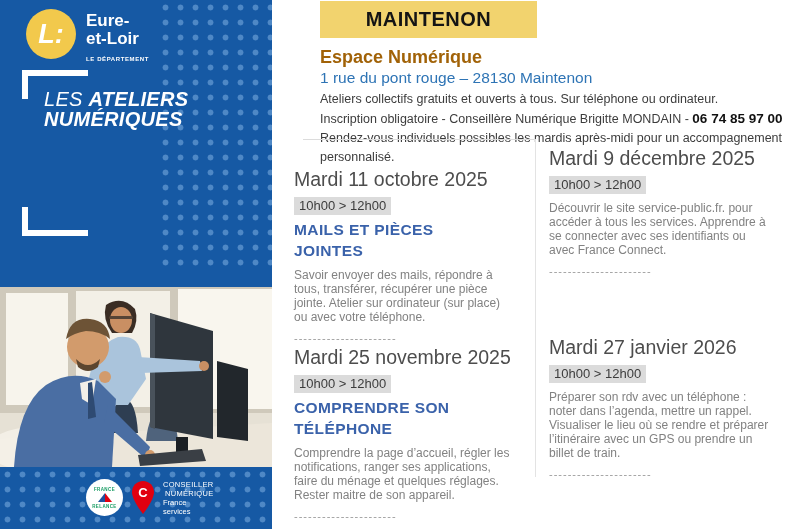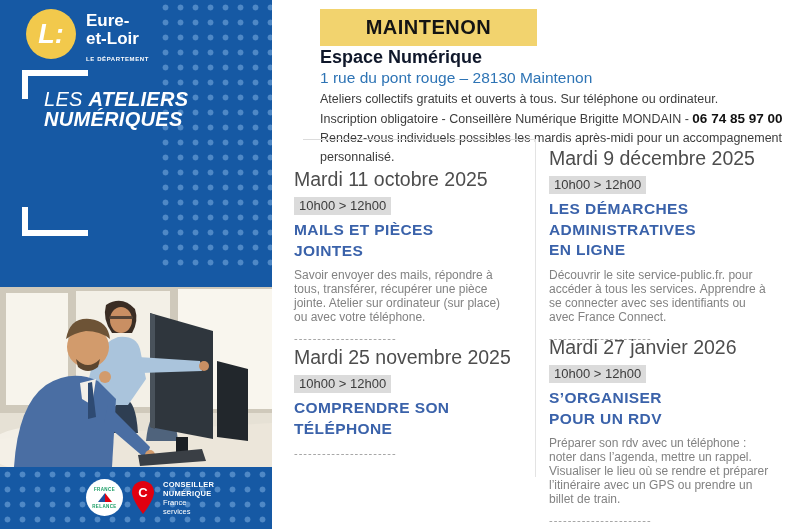--- a/index.html
+++ b/index.html
@@ -33,27 +33,27 @@
           font-size:37px;line-height:37px;letter-spacing:.5px;}
 
   .photo{position:absolute;left:0;top:287px;display:block;}
 
   .strip-logos{position:absolute;left:86px;top:479px;display:flex;align-items:center;gap:8px;}
   .fr-circle{width:37px;height:37px;border-radius:50%;background:#ffffff;position:relative;
              display:flex;align-items:center;justify-content:center;flex-direction:column;}
   .fr-arc{color:#169B62;font-size:4.5px;font-weight:700;letter-spacing:.4px;line-height:5px;}
   .pin-svg{display:block;}
   .conseiller-text{color:#ffffff;font-size:7.5px;line-height:9px;}
-  .conseiller-text .caps{font-weight:700;letter-spacing:.3px;}
+  .conseiller-text .caps{font-weight:400;letter-spacing:.3px;text-align:right;}
 
   
-  .city-box{position:absolute;left:320px;top:9px;width:217px;height:37px;background:#F2D36E;
+  .city-box{position:absolute;left:320px;top:1px;width:217px;height:37px;background:#F2D36E;
             display:flex;align-items:center;justify-content:center;
             font-size:20px;font-weight:700;color:#141414;letter-spacing:.5px;}
-  .venue{position:absolute;left:320px;top:47px;font-size:18px;font-weight:700;color:#0f172a;}
+  .venue{position:absolute;left:320px;top:47px;font-size:18px;font-weight:700;color:#a16207;}
   .address{position:absolute;left:320px;top:69px;font-size:15.5px;font-weight:400;color:#2E74B5;}
   .info{position:absolute;left:320px;top:90px;width:470px;font-size:12.5px;color:#3c3c3c;line-height:19px;}
   .info .phone{font-weight:700;color:#111;font-size:13.5px;}
 
   .hline{position:absolute;left:303px;top:139px;width:231px;height:1px;background:#dcdcdc;}
   .vline{position:absolute;left:535px;top:139px;width:1px;height:338px;background:#e3e3e3;}
 
   .workshop{position:absolute;width:238px;text-align:left;}
   .w-tl{left:294px;top:167px;}
   .w-tr{left:549px;top:146px;}
@@ -178,43 +178,42 @@
     <div class="w-desc">Savoir envoyer des mails, répondre à
 tous, transférer, récupérer une pièce
 jointe. Atelier sur ordinateur (sur place)
 ou avec votre téléphone.</div>
     <div class="w-sep">----------------------</div>
   </section>
 
   <section class="workshop w-tr">
     <div class="w-date">Mardi 9 décembre 2025</div>
     <div class="w-time">10h00 &gt; 12h00</div>
-    <div class="w-title">LES DÉMARCHES
-ADMINISTRATIVES
-EN LIGNE</div>
     <div class="w-desc">Découvrir le site service-public.fr. pour
 accéder à tous les services. Apprendre à
 se connecter avec ses identifiants ou
 avec France Connect.</div>
     <div class="w-sep">----------------------</div>
   </section>
 
   <section class="workshop w-bl">
     <div class="w-date">Mardi 25 novembre 2025</div>
     <div class="w-time">10h00 &gt; 12h00</div>
     <div class="w-title">COMPRENDRE SON
 TÉLÉPHONE</div>
+    <div class="w-desc">Comprendre la page d’accueil, régler les
+notifications, ranger ses applications,
+faire du ménage et quelques réglages.
+Rester maitre de son appareil.</div>
     <div class="w-sep">----------------------</div>
   </section>
 
   <section class="workshop w-br">
     <div class="w-date">Mardi 27 janvier 2026</div>
     <div class="w-time">10h00 &gt; 12h00</div>
-    <div class="w-title">S’ORGANISER
-POUR UN RDV</div>
     <div class="w-desc">Préparer son rdv avec un téléphone :
 noter dans l’agenda, mettre un rappel.
 Visualiser le lieu où se rendre et préparer
 l’itinéraire avec un GPS ou prendre un
 billet de train.</div>
     <div class="w-sep">----------------------</div>
   </section>
 
 </div>
 

